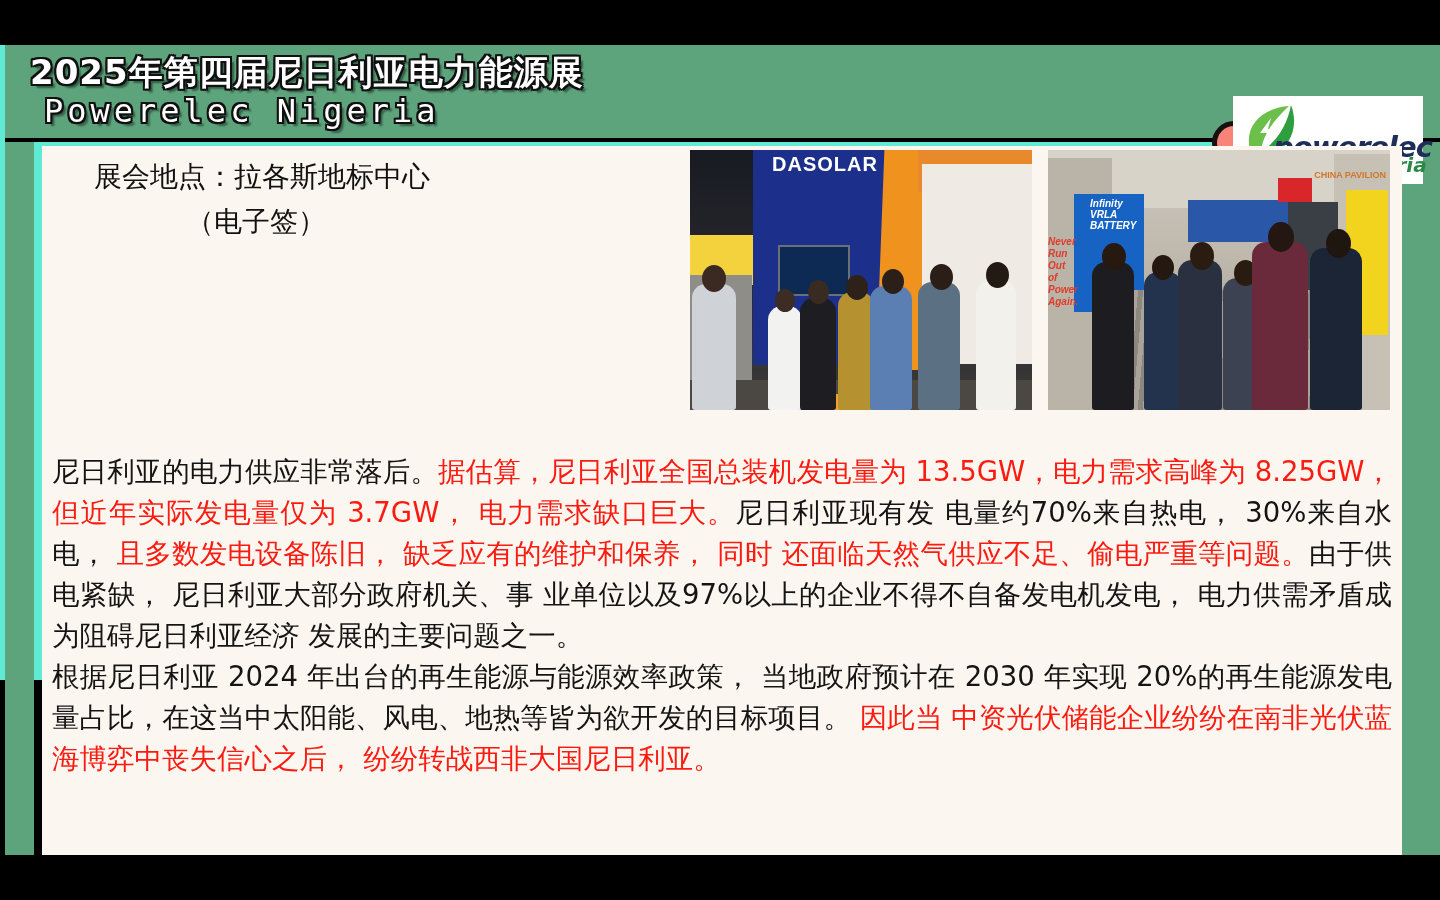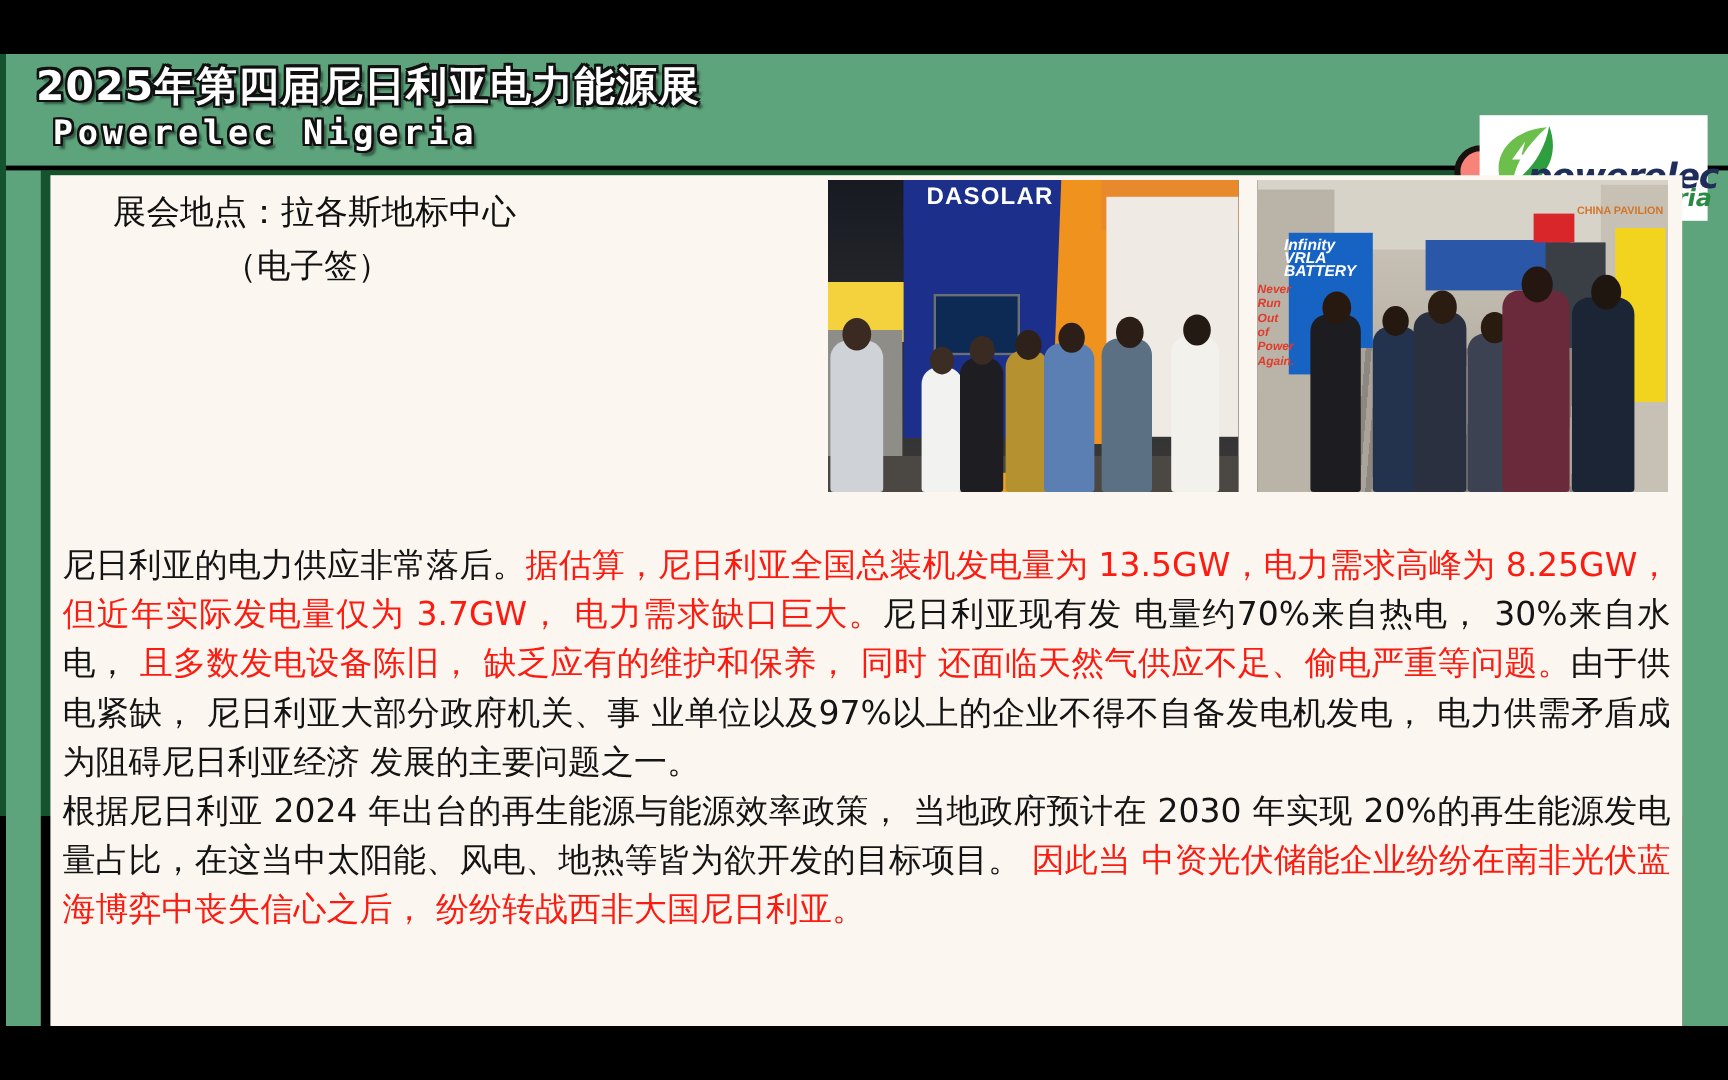--- a/index.html
+++ b/index.html
@@ -6,21 +6,21 @@
   body{
     width:1440px;height:900px;overflow:hidden;
     background:#000000;
     font-family:"Liberation Sans","DejaVu Sans",sans-serif;
   }
   #stage{position:relative;width:1440px;height:900px;}
 
   
   .slide-frame{
     position:absolute;left:0px;top:45px;width:1440px;height:635px;
-    background:#14532d;
+    background:#5eead4;
   }
   .green-left{
     position:absolute;left:5px;top:0px;width:29px;height:810px;
     background:#5da47c;
   }
   .green-right{
     position:absolute;left:1402px;top:0px;width:38px;height:810px;
     background:#5da47c;
   }
 
@@ -38,21 +38,21 @@
     text-shadow:
       2px 0 0 #111, -2px 0 0 #111, 0 2px 0 #111, 0 -2px 0 #111,
       2px 2px 0 #111, -2px 2px 0 #111, 2px -2px 0 #111, -2px -2px 0 #111,
       4px 4px 2px rgba(0,0,0,.45);
   }
   .title-cn{
     font-size:34px;font-weight:bold;line-height:40px;white-space:nowrap;
     font-family:"DejaVu Sans","Liberation Sans",sans-serif;
   }
   .title-en{
-    font-size:28px;font-weight:bold;line-height:38px;white-space:nowrap;
+    font-size:32px;font-weight:normal;line-height:38px;white-space:nowrap;
     letter-spacing:4px;
     font-family:"DejaVu Sans Mono","Liberation Mono",monospace;
     padding-left:14px;
   }
 
   
   .accent-circle{
     position:absolute;left:1207px;top:76px;width:44px;height:44px;
     border-radius:50%;
     background:#f88379;
@@ -122,21 +122,21 @@
   .p1-stand{position:absolute;left:118px;bottom:0;width:34px;height:16px;background:#f0a22a;}
   .p1-crowd{position:absolute;left:0;bottom:0;width:100%;height:140px;}
   .pp{position:absolute;bottom:0;border-radius:14px 14px 3px 3px;}
   .head{position:absolute;border-radius:50%;}
 
   
   .p2-bg{position:absolute;inset:0;background:linear-gradient(#cfcabf 0%,#bcb6ab 45%,#8d887f 100%);}
   .p2-ceiling{position:absolute;left:0;top:0;width:100%;height:58px;background:#d8d3c9;}
   .p2-colL{position:absolute;left:0;top:8px;width:64px;height:252px;background:#b9b3a8;}
   .p2-banner{position:absolute;left:26px;top:44px;width:70px;height:118px;background:#1763c4;}
-  .p2-bannertext{position:absolute;left:22px;top:48px;width:62px;color:#fff;font-size:13px;
+  .p2-bannertext{position:absolute;left:42px;top:48px;width:62px;color:#fff;font-size:10px;
      font-weight:bold;font-style:italic;line-height:11px;font-family:"Liberation Sans",sans-serif;}
   .p2-redtext{position:absolute;left:0px;top:86px;width:26px;color:#e13b2b;font-size:10px;
      font-weight:bold;font-style:italic;line-height:12px;font-family:"Liberation Sans",sans-serif;}
   .p2-colR{position:absolute;right:0;top:4px;width:56px;height:256px;background:#c6c0b5;}
   .p2-yellow{position:absolute;right:2px;top:40px;width:42px;height:145px;background:#f2d31d;}
   .p2-panel{position:absolute;right:52px;top:52px;width:50px;height:110px;background:#3a3f46;}
   .p2-flag{position:absolute;right:78px;top:28px;width:34px;height:24px;background:#d8262a;}
   .p2-pav{position:absolute;right:4px;top:20px;color:#d2762a;font-size:9px;font-weight:bold;
      font-family:"Liberation Sans",sans-serif;}
   .p2-far{position:absolute;left:140px;top:50px;width:120px;height:42px;background:#2b57a8;}

